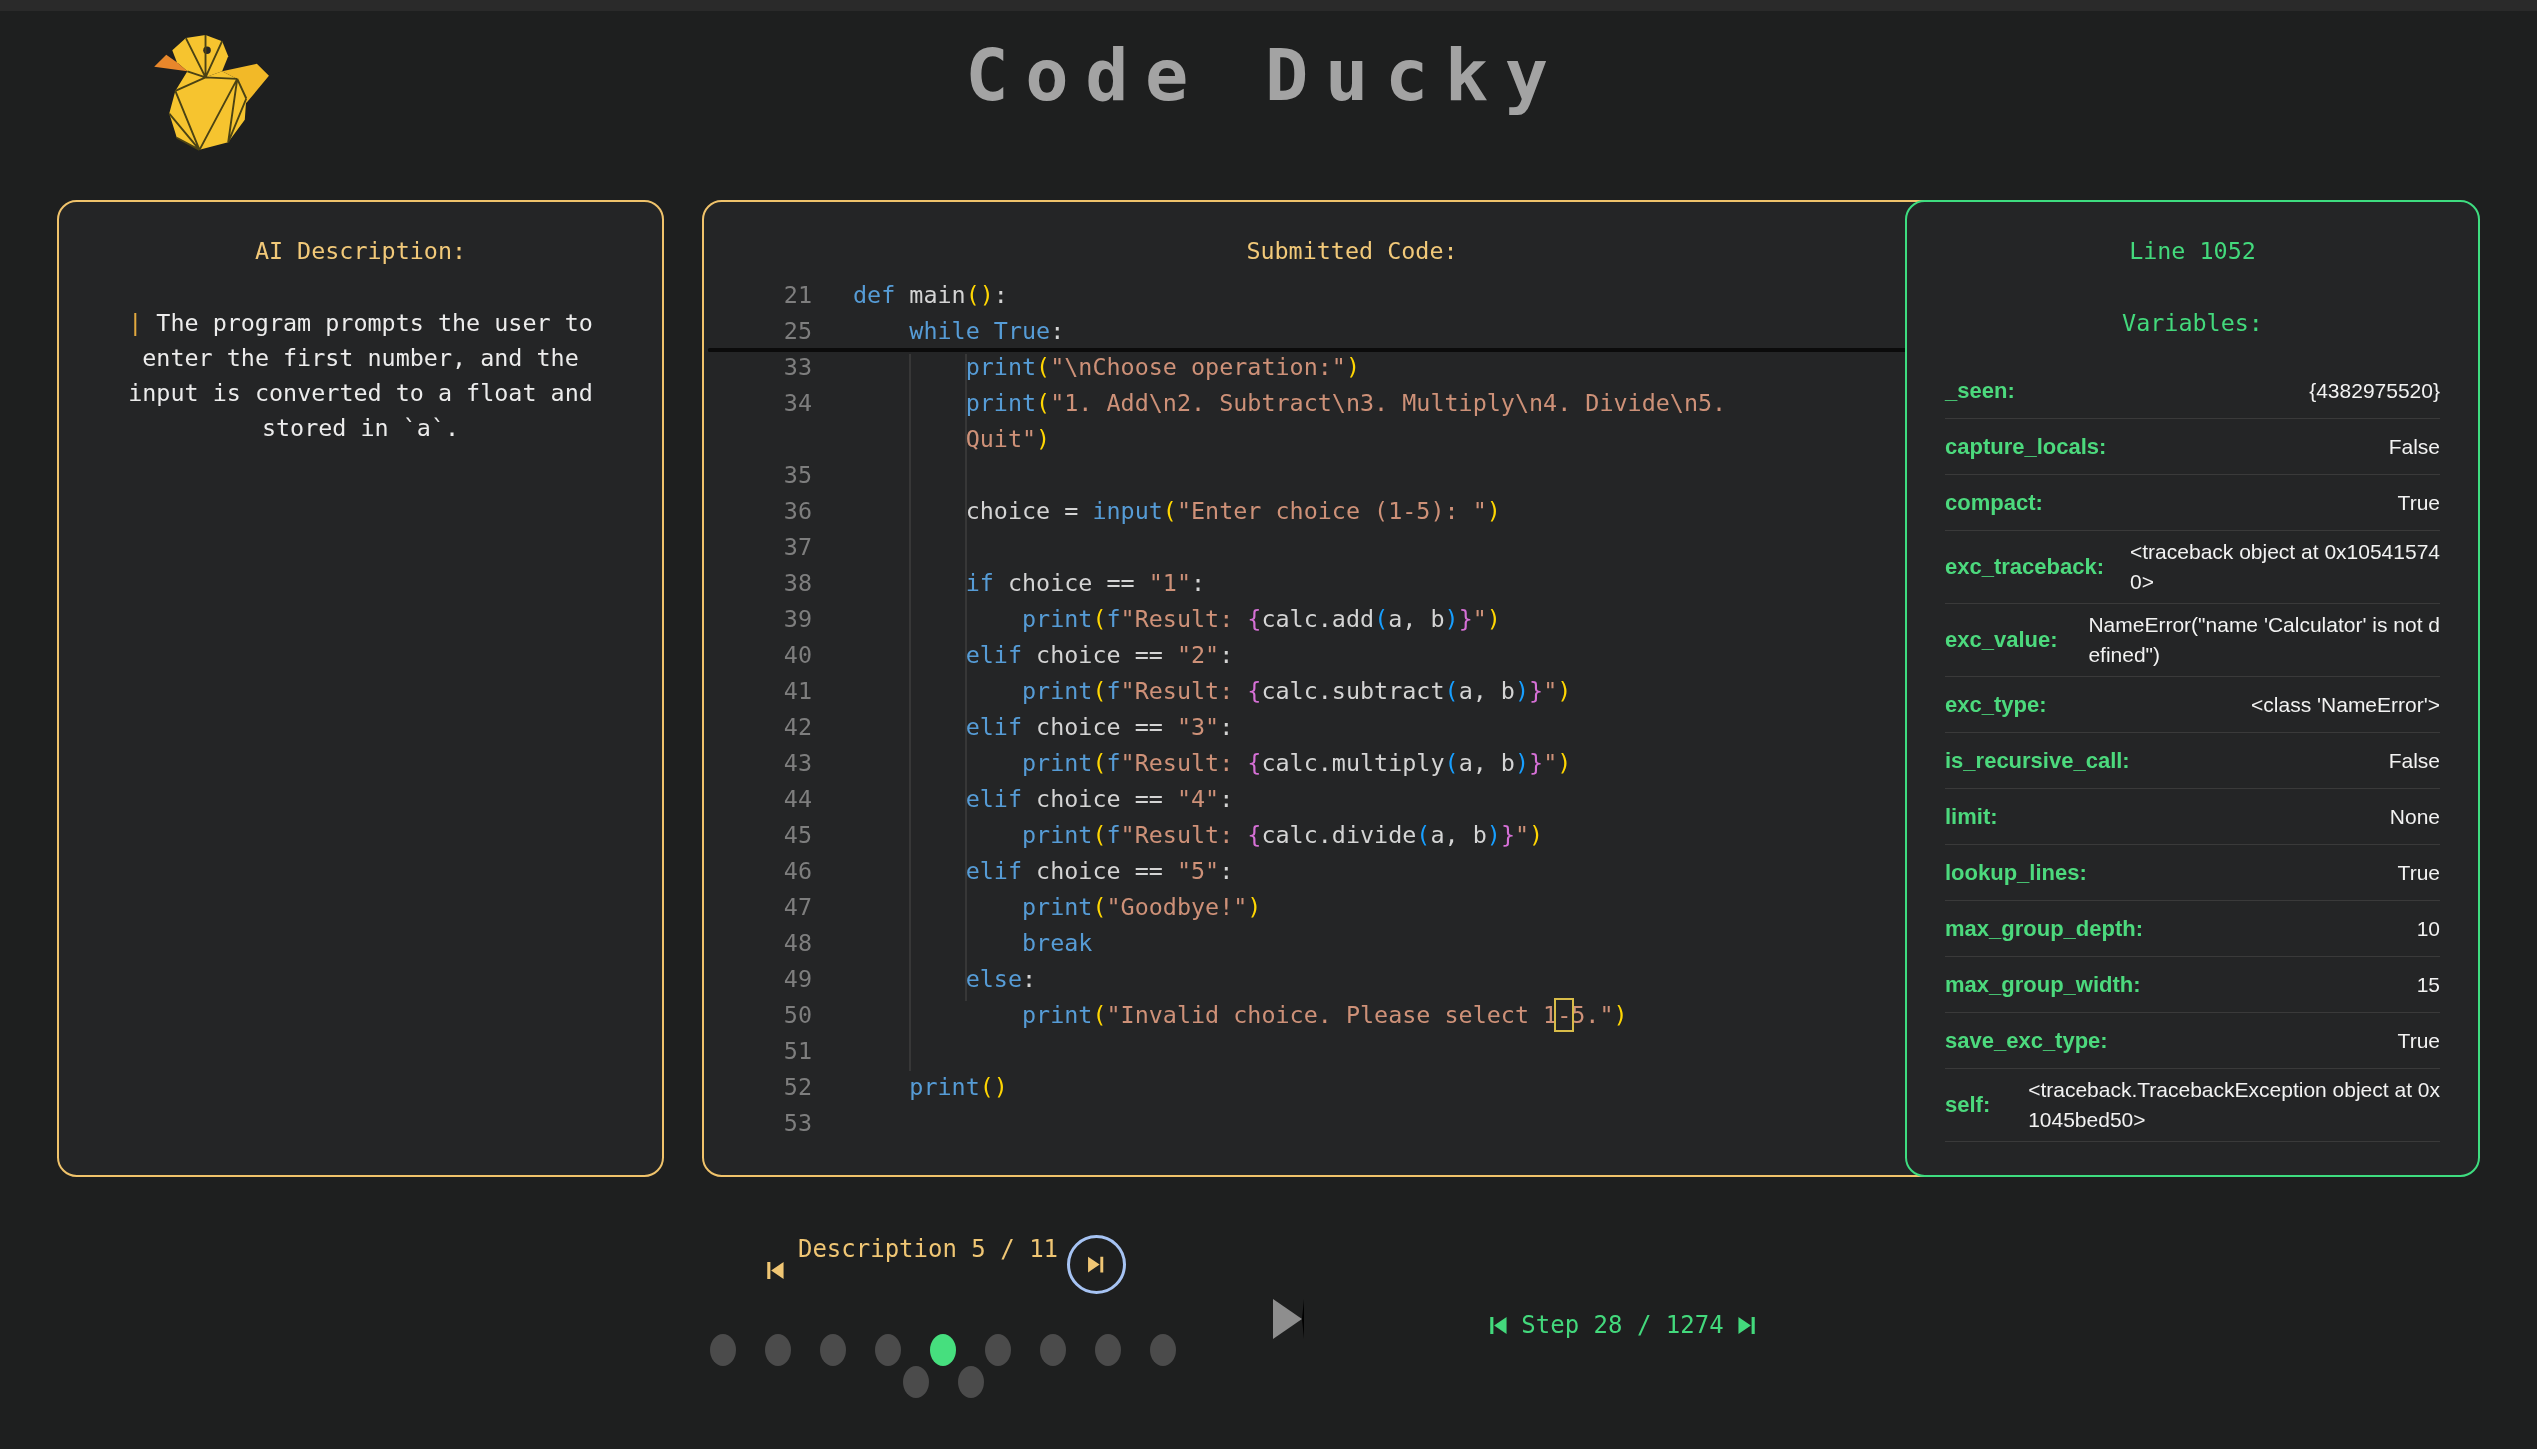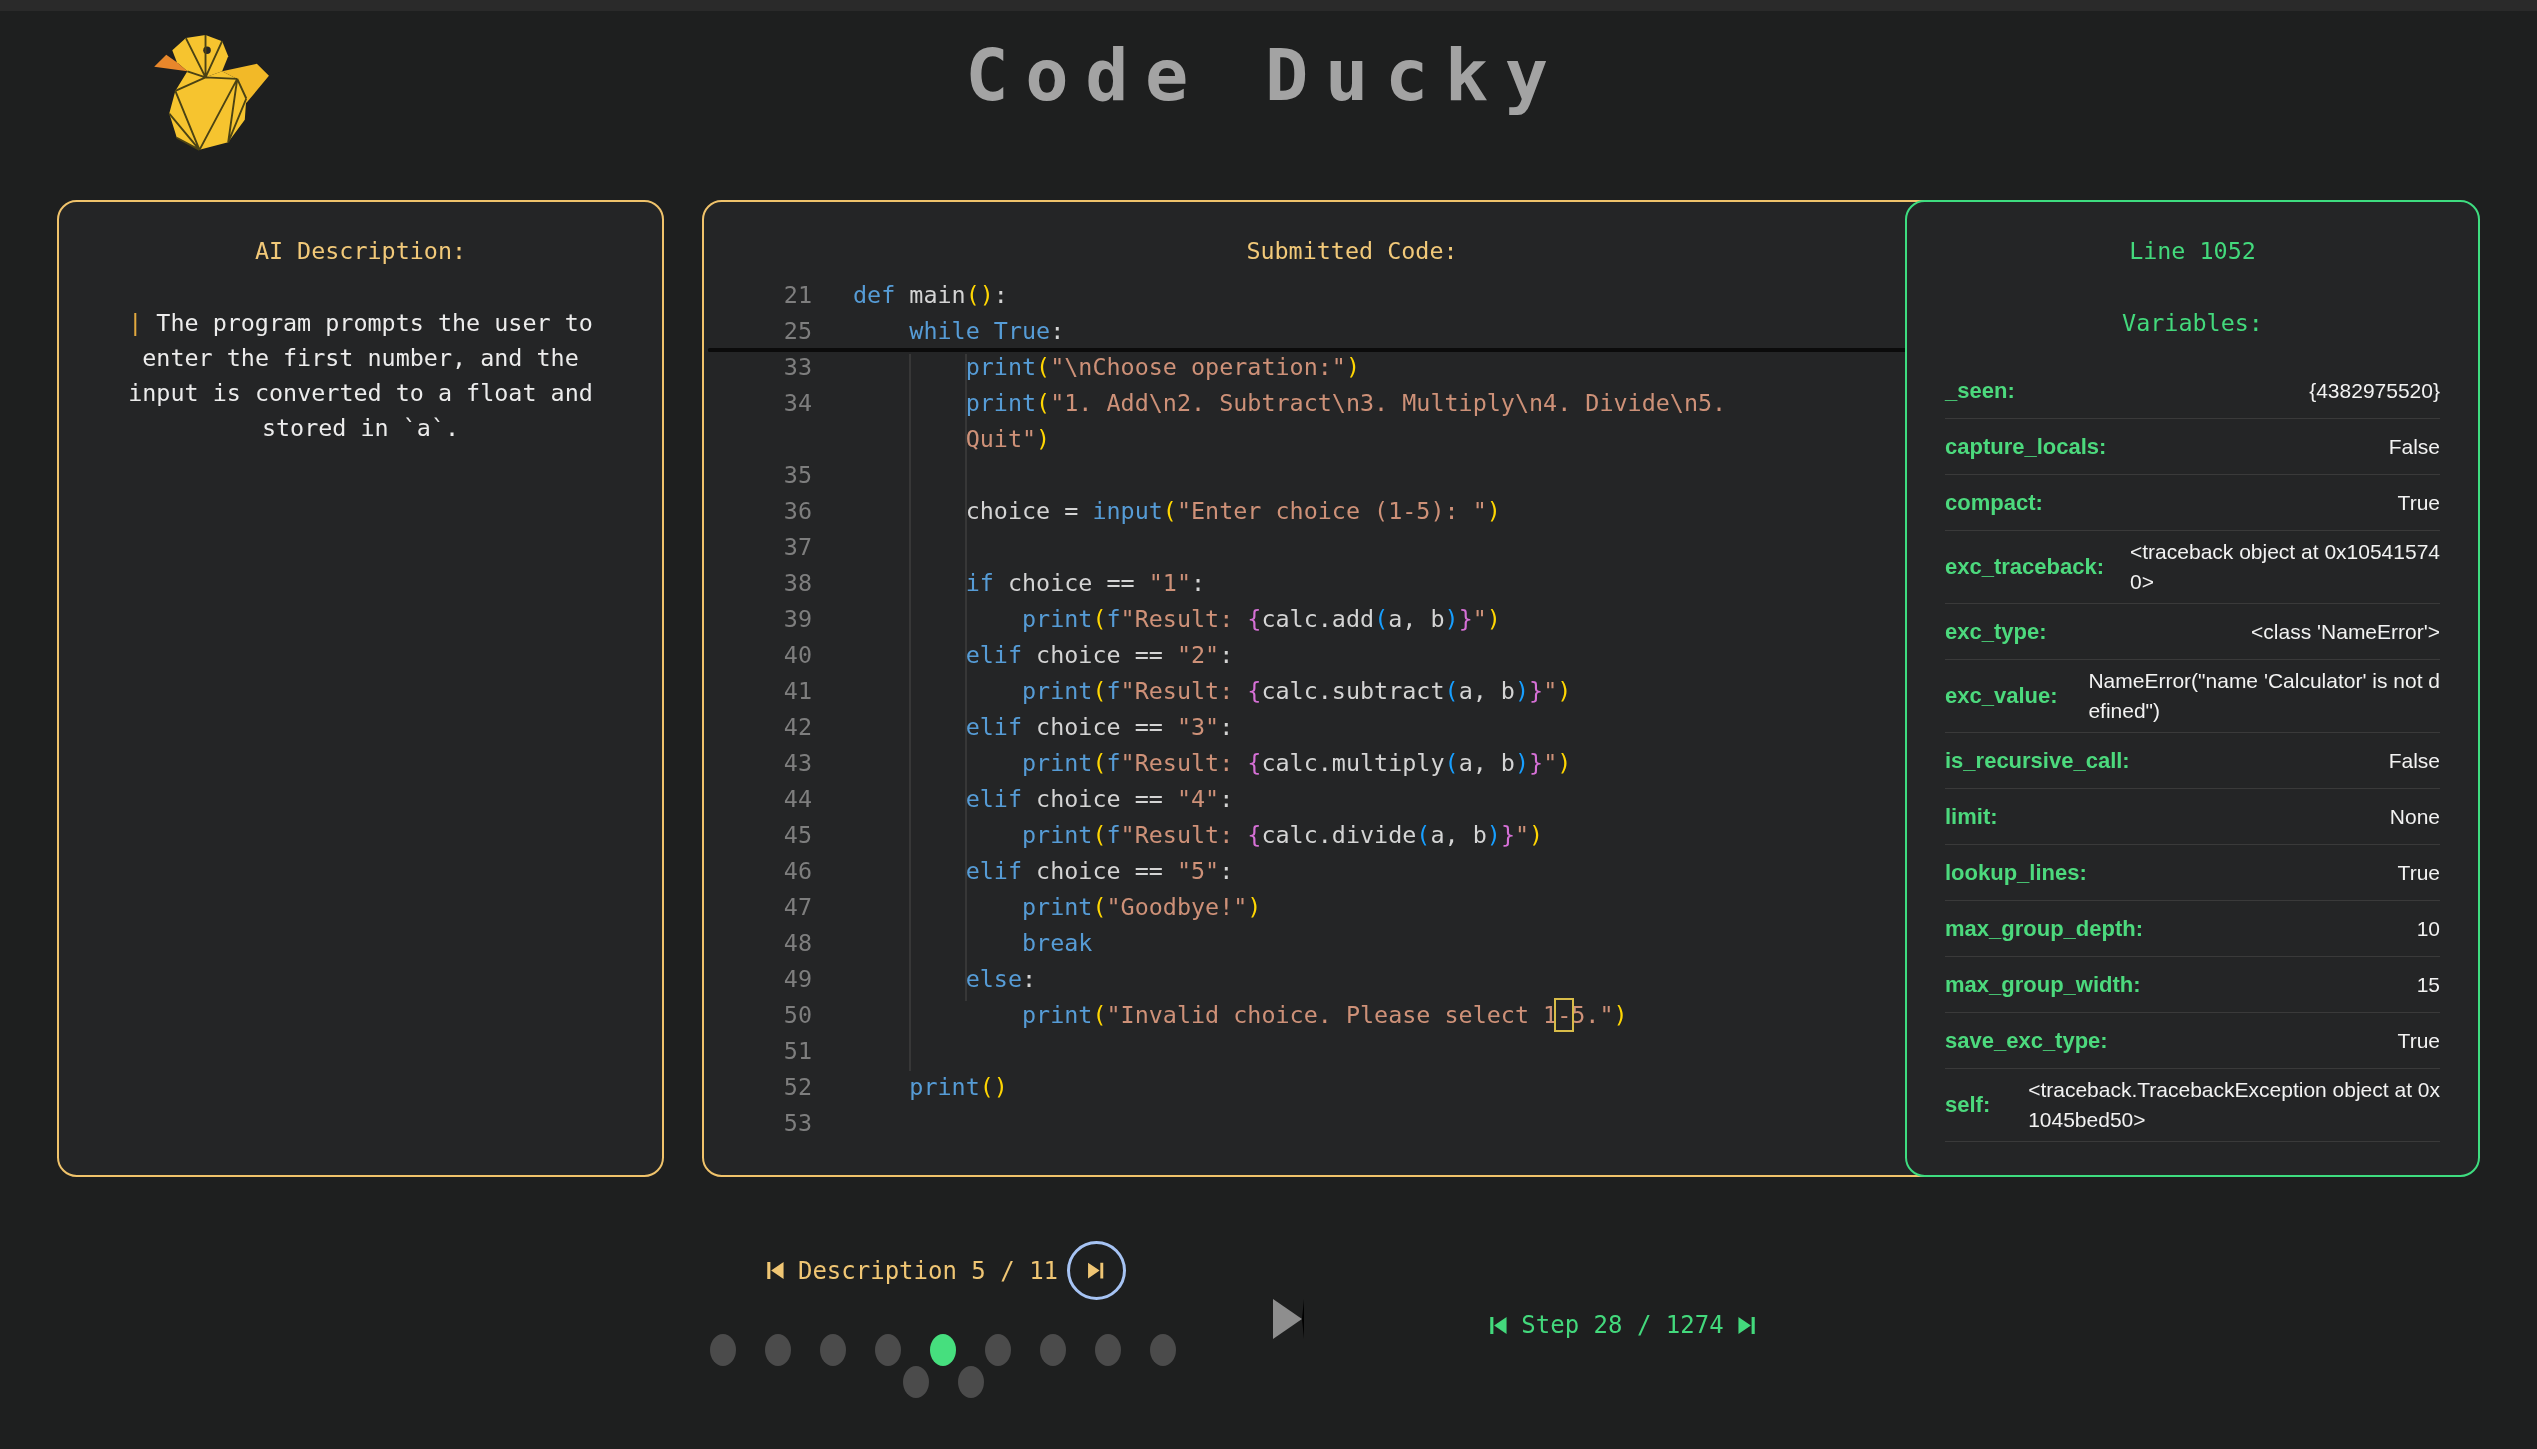--- a/index.html
+++ b/index.html
@@ -68,21 +68,21 @@
     font-size:22px;color:#4CD97D;flex:none;
   }
   .vvalue{
     font-family:"Liberation Sans",sans-serif;font-size:21px;color:#F2F2F2;
     margin-left:auto;white-space:pre-line;line-height:30px;
   }
 
   
   .desc-nav{
     position:absolute;left:679px;top:1235px;width:528px;height:71px;
-    display:flex;align-items:center;justify-content:center;gap:9px;
+    display:flex;justify-content:center;gap:9px;
     color:#F0C674;font-size:24px;
   }
   .step-nav{
     position:absolute;left:1396px;top:1291px;width:453px;height:68px;
     display:flex;align-items:center;justify-content:center;gap:9px;
     color:#43D97C;font-size:24px;
   }
   .nav-label{white-space:pre;}
   .nav-btn{
     background:none;border:none;padding:0;margin:0;color:inherit;
@@ -252,27 +252,27 @@
       <div class="vrow">
         <span class="vlabel">compact:</span>
         <span class="vvalue">True</span>
       </div>
       <div class="vrow">
         <span class="vlabel">exc_traceback:</span>
         <span class="vvalue">&lt;traceback object at 0x10541574
 0&gt;</span>
       </div>
       <div class="vrow">
-        <span class="vlabel">exc_type:</span>
-        <span class="vvalue">&lt;class 'NameError'&gt;</span>
-      </div>
-      <div class="vrow">
         <span class="vlabel">exc_value:</span>
         <span class="vvalue">NameError("name 'Calculator' is not d
 efined")</span>
+      </div>
+      <div class="vrow">
+        <span class="vlabel">exc_type:</span>
+        <span class="vvalue">&lt;class 'NameError'&gt;</span>
       </div>
       <div class="vrow">
         <span class="vlabel">is_recursive_call:</span>
         <span class="vvalue">False</span>
       </div>
       <div class="vrow">
         <span class="vlabel">limit:</span>
         <span class="vvalue">None</span>
       </div>
       <div class="vrow">

